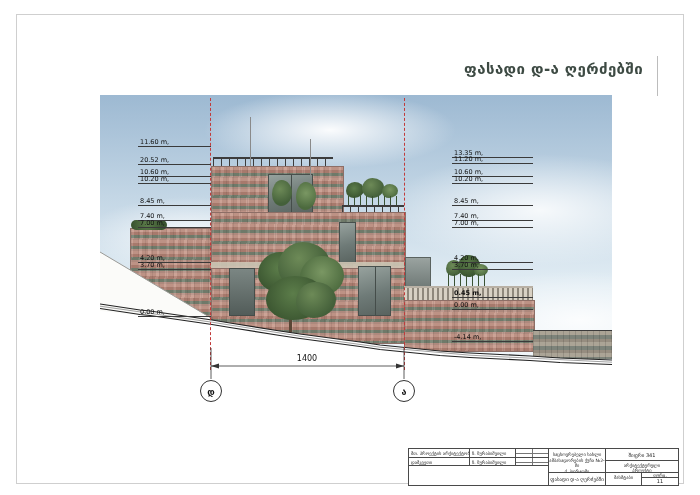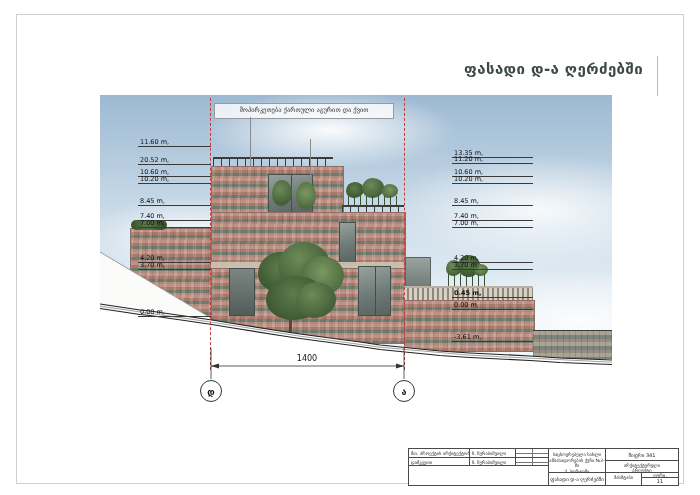--- a/index.html
+++ b/index.html
@@ -125,21 +125,20 @@
     <polygon points="0,157 111,223 111,228 0,216" fill="#fbfbf9"></polygon>
     <path d="M0,157 L111,223" stroke="#9a9a96" stroke-width="1" fill="none"></path>
     <path d="M0,209 L40,215 L50,216 L112,225 L130,228 L180,236 L200,239 L260,247 L280,250 L340,256 L370,258 L430,261 L460,263 L512,265" stroke="#222" stroke-width="1.2" fill="none"></path>
     <path d="M0,213.5 L40,219.5 L50,220.5 L112,229.5 L130,232.5 L180,240.5 L200,243.5 L260,251.5 L280,254.5 L340,260.5 L370,262.5 L430,265.5 L460,267.5 L512,269.5" stroke="#222" stroke-width="1.2" fill="none"></path>
     <path d="M0,211.2 L112,227.2 L200,241.2 L280,252.2 L370,260.2 L512,267.2" stroke="#444" stroke-width="0.5" fill="none"></path>
   </svg>
 
   <div class="axis-red" style="left:210px;top:98px;height:272px;"></div>
   <div class="axis-red" style="left:404px;top:98px;height:272px;"></div>
 
-  <div class="note" style="left:214px;top:103px;width:178px;height:14px;">მოპირკეთება ქართული აგურით და ქვით</div>
   <div class="leader" style="left:250px;top:117px;height:49px;"></div>
   <div class="leader" style="left:310px;top:139px;height:36px;"></div>
 
   <div class="mk mkl" style="top:138px;">11.60 m,</div>
   <div class="mk mkl" style="top:155.5px;">20.52 m,</div>
   <div class="mk mkl" style="top:168px;">10.60 m,</div>
   <div class="mk mkl" style="top:174.5px;">10.20 m,</div>
   <div class="mk mkl" style="top:197px;">8.45 m,</div>
   <div class="mk mkl" style="top:212px;">7.40 m,</div>
   <div class="mk mkl" style="top:219px;">7.00 m,</div>
@@ -151,21 +150,21 @@
   <div class="mk mkr" style="top:155px;">11.20 m,</div>
   <div class="mk mkr" style="top:168px;">10.60 m,</div>
   <div class="mk mkr" style="top:174.5px;">10.20 m,</div>
   <div class="mk mkr" style="top:197px;">8.45 m,</div>
   <div class="mk mkr" style="top:212px;">7.40 m,</div>
   <div class="mk mkr" style="top:219px;">7.00 m,</div>
   <div class="mk mkr" style="top:254px;">4.20 m,</div>
   <div class="mk mkr" style="top:261px;">3.70 m,</div>
   <div class="mk mkr" style="top:289px;font-weight:bold;">0.45 m,</div>
   <div class="mk mkr" style="top:301px;">0.00 m,</div>
-  <div class="mk mkr" style="top:333px;">-3.61 m,</div>
+  <div class="mk mkr" style="top:333px;">-4.14 m,</div>
 
   <svg class="layer" width="512" height="340" viewBox="0 0 512 340">
     <path d="M111,253 V284 M304,253 V284" stroke="#333" stroke-width="0.8" fill="none"></path>
     <path d="M111,271 H304" stroke="#333" stroke-width="0.8" fill="none"></path>
     <polygon points="111,271 119,268.6 119,273.4" fill="#333"></polygon>
     <polygon points="304,271 296,268.6 296,273.4" fill="#333"></polygon>
     <text x="207" y="266" text-anchor="middle" font-size="8" fill="#111">1400</text>
     <circle cx="111" cy="296" r="10.5" fill="#fff" stroke="#333" stroke-width="1"></circle>
     <circle cx="304" cy="296" r="10.5" fill="#fff" stroke="#333" stroke-width="1"></circle>
     <text x="111" y="300" text-anchor="middle" font-size="9" font-weight="bold" fill="#111">დ</text>

